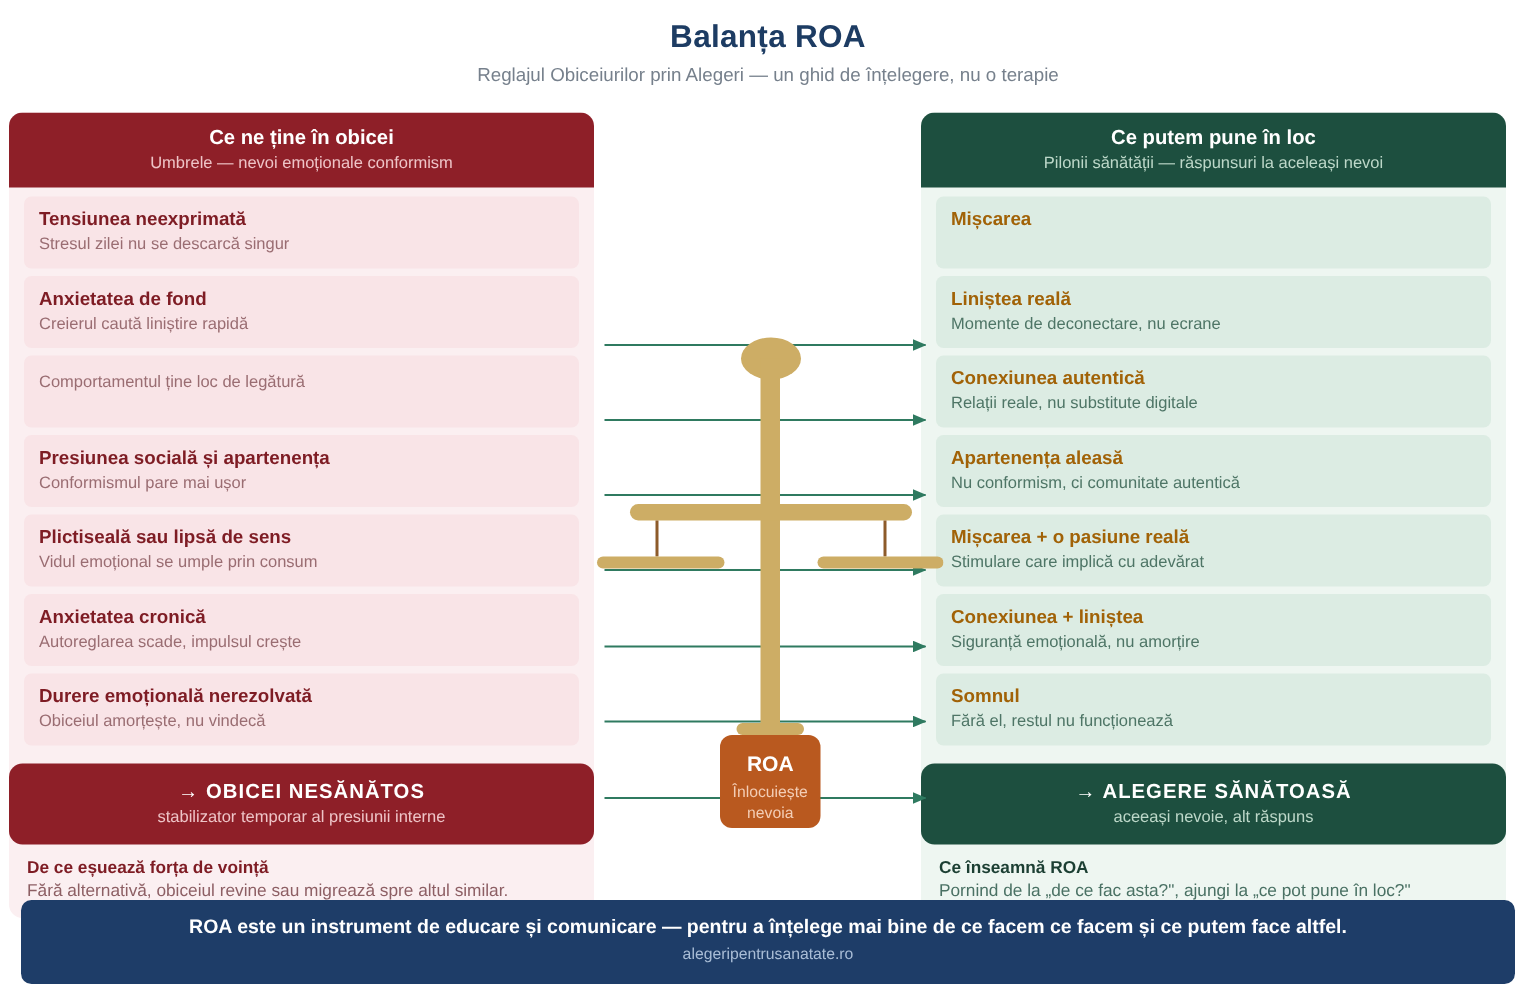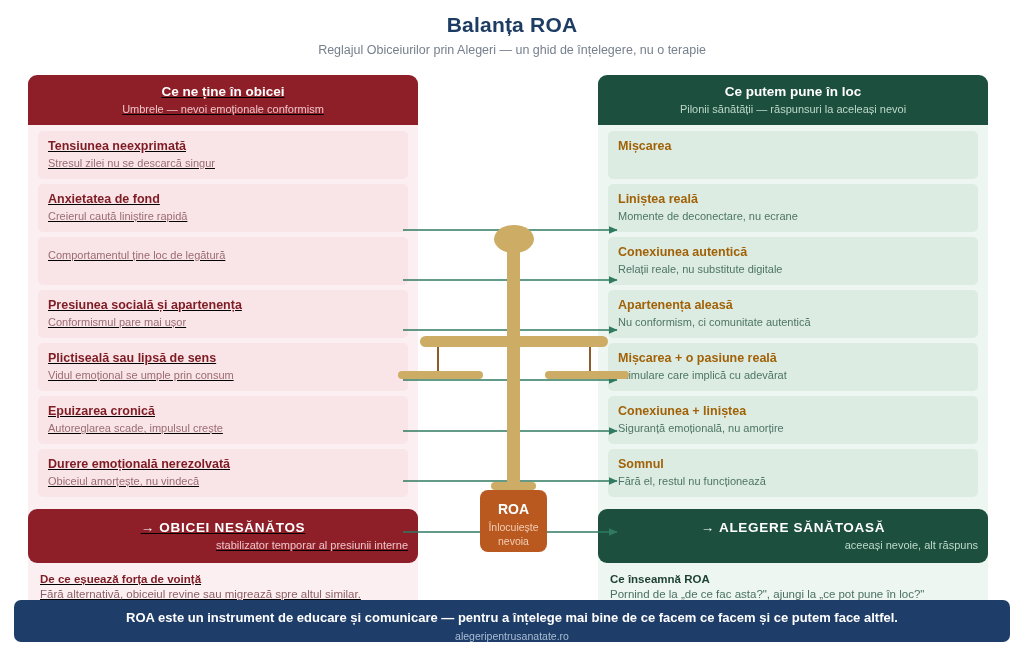--- a/index.html
+++ b/index.html
@@ -21,22 +21,22 @@
     font-size: 12.5px; color: #76808c; margin-top: 6px;
   }
 
   
   .columns { position: absolute; top: 75px; left: 0; width: 1024px; }
 
   .panel {
     position: absolute; width: 390px; border-radius: 9px;
     overflow: hidden;
   }
-  .panel.left  { left: 28px;  background: #fbeff1; text-decoration: underline; }
-  .panel.right { left: 598px; background: #eef6f1; }
+  .panel.left  { left: 6px;  background: #fbeff1; }
+  .panel.right { left: 614px; background: #eef6f1; }
 
   .panel-head { padding: 9px 10px 10px; text-align: center; }
   .panel.left  .panel-head { background: #8e1f28; }
   .panel.right .panel-head { background: #1d4f3f; }
   .panel-head h2 { font-size: 13.5px; font-weight: bold; color: #ffffff; }
   .panel-head p  { font-size: 11px; margin-top: 4px; }
   .panel.left  .panel-head p { color: #eec4c7; }
   .panel.right .panel-head p { color: #bdd8c9; }
 
   .items { padding: 6px 10px 7px; }
@@ -52,38 +52,38 @@
   .panel.left  .item .d { color: #9a6d72; }
   .panel.right .item .t { color: #a16207; }
   .panel.right .item .d { color: #4e7566; }
 
   .outcome { margin: 0 0 0 0; padding: 11px 10px 12px; text-align: center; border-radius: 9px; }
   .panel.left  .outcome { background: #8e1f28; }
   .panel.right .outcome { background: #1d4f3f; }
   .outcome .o-t {
     font-size: 13.5px; font-weight: bold; color: #ffffff; letter-spacing: .7px;
   }
-  .outcome .o-d { font-size: 11px; margin-top: 4px; text-align: right; }
+  .outcome .o-d { font-size: 11px; margin-top: 4px; }
   .panel.left  .outcome .o-d { color: #eec4c7; }
   .panel.right .outcome .o-d { color: #bdd8c9; }
 
   .note { padding: 10px 12px 12px; }
   .note .n-t { font-size: 11.5px; font-weight: bold; }
   .note .n-d { font-size: 11.5px; margin-top: 3px; }
   .panel.left  .note .n-t { color: #7e1c24; }
   .panel.left  .note .n-d { color: #8d5f64; }
   .panel.right .note .n-t { color: #1c3f33; }
   .panel.right .note .n-d { color: #4a7164; }
 
   
   .center-svg { position: absolute; top: 75px; left: 395px; }
 
   
   .banner {
-    position: absolute; left: 14px; top: 600px; width: 996px; height: 42px;
+    position: absolute; left: 14px; top: 600px; width: 996px; height: 56px;
     background: #1e3d68; border-radius: 7px; text-align: center;
     padding-top: 10px;
   }
   .banner .b-t { font-size: 13px; font-weight: bold; color: #ffffff; }
   .banner .b-d { font-size: 10.5px; color: #a9bdd6; margin-top: 5px; }
 </style>
 </head>
 <body>
 
 <div class="page">
@@ -114,21 +114,21 @@
         </div>
         <div class="item">
           <div class="t">Presiunea socială și apartenența</div>
           <div class="d">Conformismul pare mai ușor</div>
         </div>
         <div class="item">
           <div class="t">Plictiseală sau lipsă de sens</div>
           <div class="d">Vidul emoțional se umple prin consum</div>
         </div>
         <div class="item">
-          <div class="t">Epuizarea cronică</div>
+          <div class="t">Anxietatea cronică</div>
           <div class="d">Autoreglarea scade, impulsul crește</div>
         </div>
         <div class="item">
           <div class="t">Durere emoțională nerezolvată</div>
           <div class="d">Obiceiul amorțește, nu vindecă</div>
         </div>
       </div>
       <div class="outcome">
         <div class="o-t">→ OBICEI NESĂNĂTOS</div>
         <div class="o-d">stabilizator temporar al presiunii interne</div>

